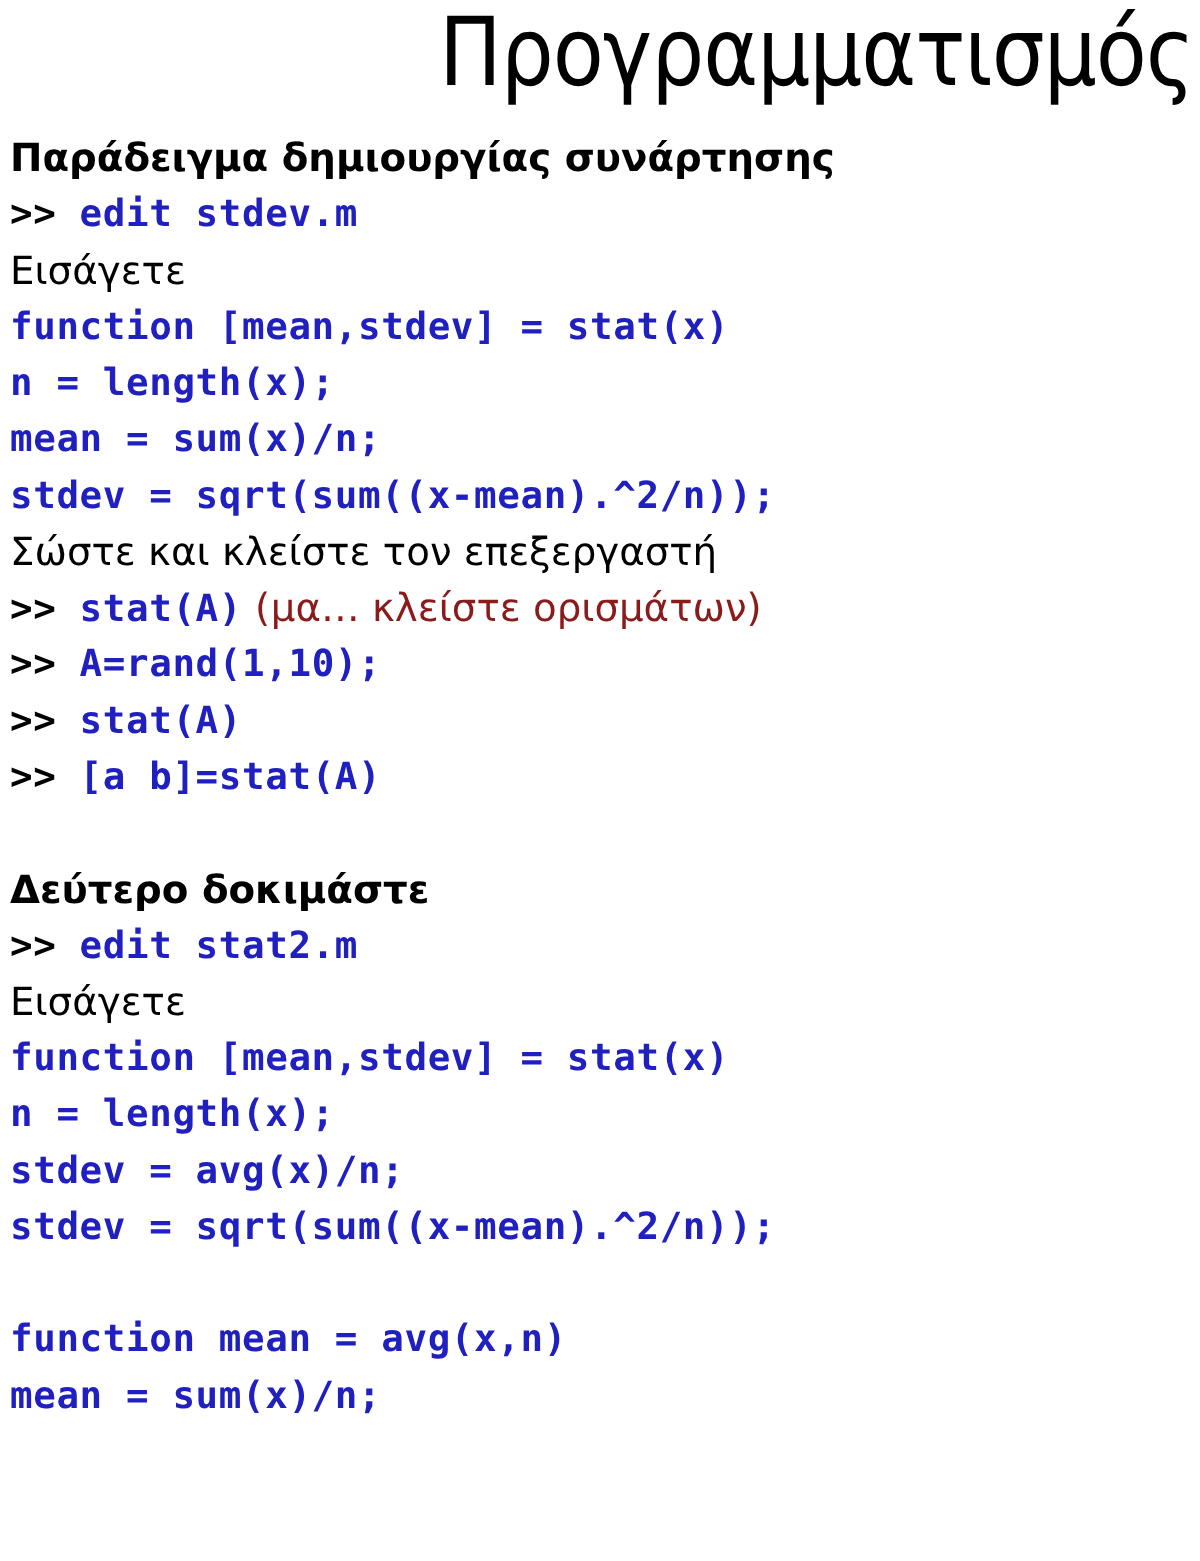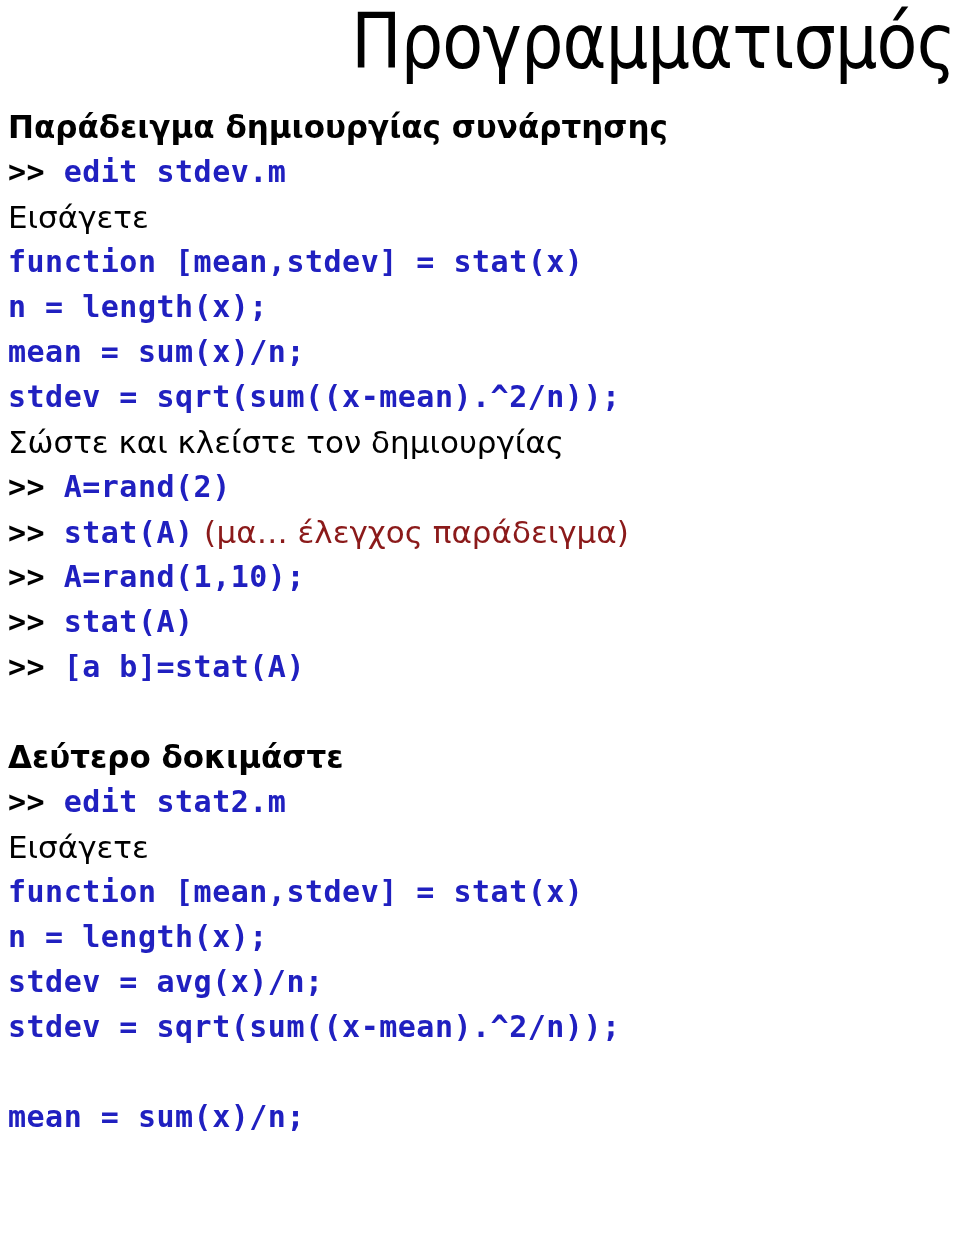--- a/index.html
+++ b/index.html
@@ -135,25 +135,24 @@
     <div class="line prose">Εισάγετε</div>
 
     <div class="line code">function [mean,stdev] = stat(x)</div>
 
     <div class="line code">n = length(x);</div>
 
     <div class="line code">mean = sum(x)/n;</div>
 
     <div class="line code">stdev = sqrt(sum((x-mean).^2/n));</div>
 
-    <div class="line prose">Σώστε και κλείστε τον δημιουργίας</div>
+    <div class="line prose">Σώστε και κλείστε τον επεξεργαστή</div>
 
-    <div class="line code"><span class="prompt">&gt;&gt;</span><span class="code-text">A=rand(2)</span></div>
 
-    <div class="line code"><span class="prompt">&gt;&gt;</span><span class="code-text">stat(A)</span><span class="paren">&nbsp;</span><span class="paren">(</span><span class="annot">μα… έλεγχος παράδειγμα</span><span class="paren">)</span></div>
+    <div class="line code"><span class="prompt">&gt;&gt;</span><span class="code-text">stat(A)</span><span class="paren">&nbsp;</span><span class="paren">(</span><span class="annot">μα… κλείστε ορισμάτων</span><span class="paren">)</span></div>
 
     <div class="line code"><span class="prompt">&gt;&gt;</span><span class="code-text">A=rand(1,10);</span></div>
 
     <div class="line code"><span class="prompt">&gt;&gt;</span><span class="code-text">stat(A)</span></div>
 
     <div class="line code"><span class="prompt">&gt;&gt;</span><span class="code-text">[a b]=stat(A)</span></div>
 
     <div class="spacer"></div>
 
     <div class="line prose bold">Δεύτερο δοκιμάστε</div>
@@ -165,18 +164,19 @@
     <div class="line code">function [mean,stdev] = stat(x)</div>
 
     <div class="line code">n = length(x);</div>
 
     <div class="line code">stdev = avg(x)/n;</div>
 
     <div class="line code">stdev = sqrt(sum((x-mean).^2/n));</div>
 
     <div class="line">&nbsp;</div>
 
+    <div class="line code">function mean = avg(x,n)</div>
 
     <div class="line code">mean = sum(x)/n;</div>
 
 
   </div>
 </div>
 
 </body></html>

